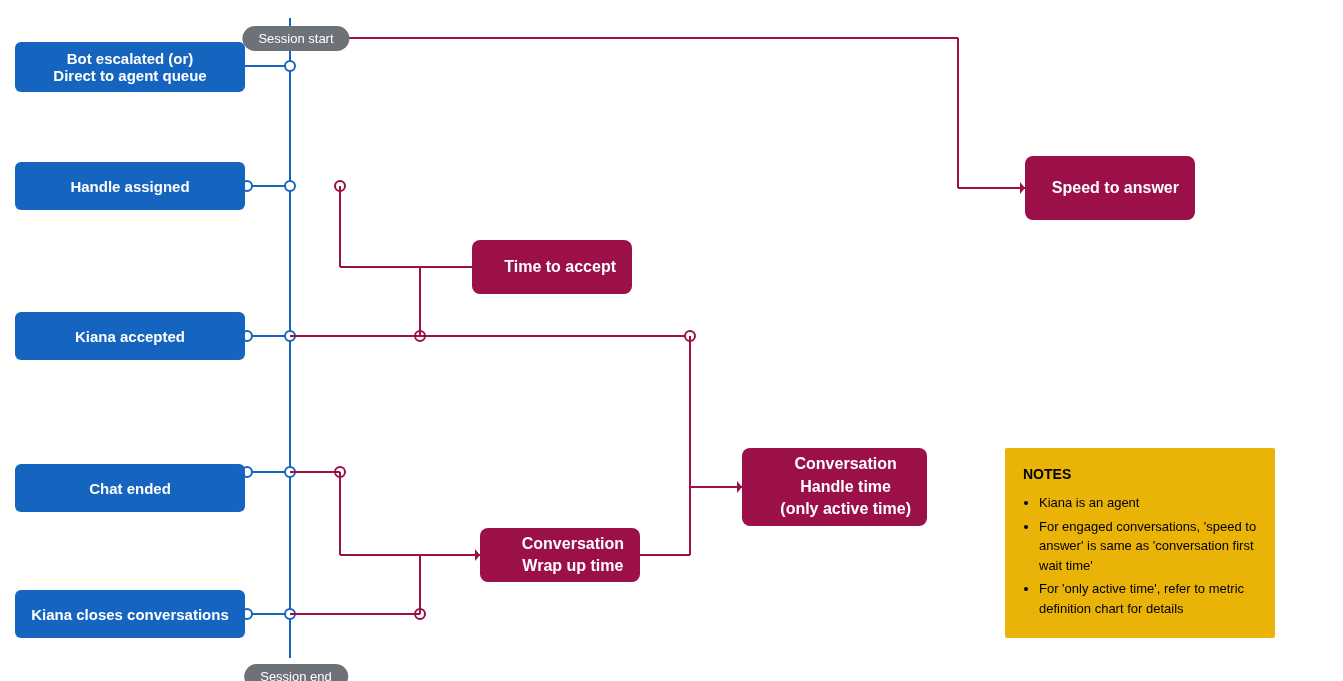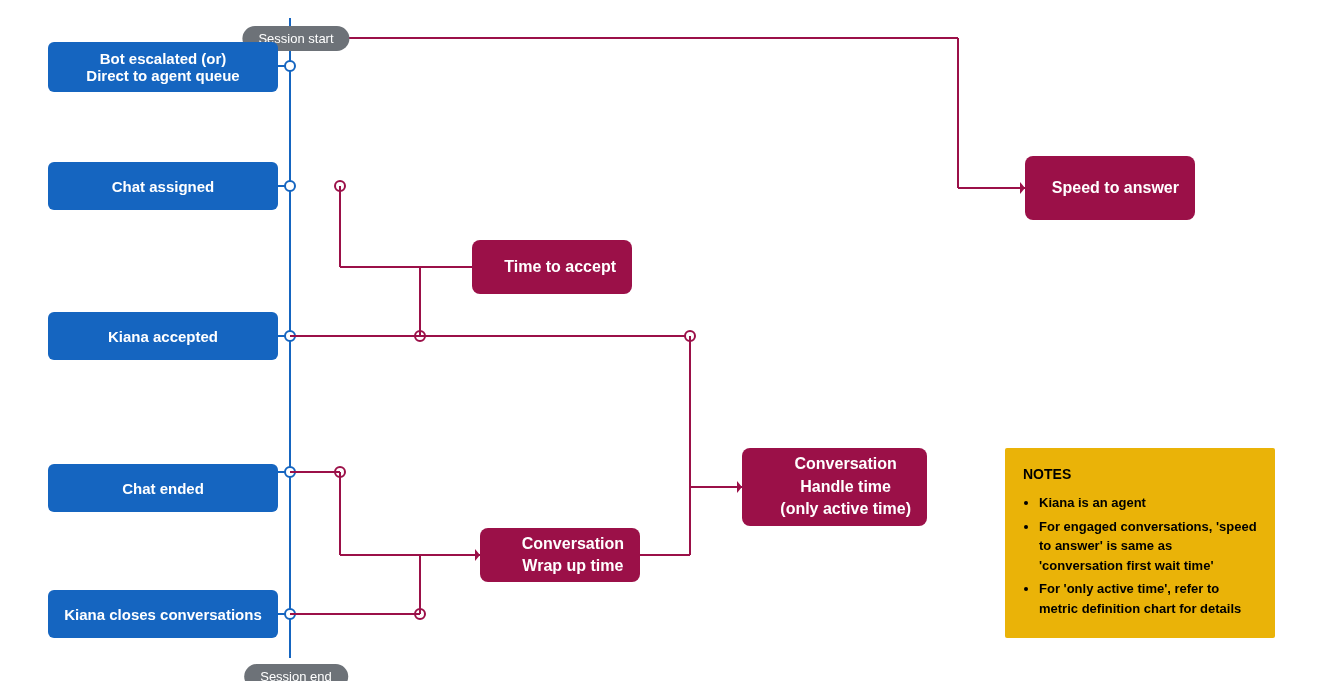--- a/index.html
+++ b/index.html
@@ -26,21 +26,20 @@
       border-radius: 6px;
       display: flex;
       align-items: center;
       justify-content: center;
       text-align: center;
       font-size: 15px;
       font-weight: 600;
       padding: 8px 12px;
       width: 230px;
       min-height: 48px;
-      margin-left: 33px;
     }
 
     
     .metric-box {
       position: absolute;
       background: #9b1048;
       color: white;
       border-radius: 8px;
       display: flex;
       align-items: center;
@@ -75,21 +74,20 @@
     }
 
     .notes-box .notes-title {
       font-weight: 700;
       font-size: 14px;
       margin-bottom: 8px;
     }
 
     .notes-box ul {
       padding-left: 16px;
-      font-weight: bold;
     }
 
     .notes-box ul li {
       margin-bottom: 4px;
     }
 
     svg.lines {
       position: absolute;
       top: 0;
       left: 0;
@@ -184,21 +182,21 @@
   <div class="session-pill" style="top:646px; left:296px; transform:translateX(-50%);">
     <span>Session end</span>
   </div>
 
   <div class="event-box" style="top:42px; left:15px; white-space:pre-line;">
     <span>Bot escalated (or)
 Direct to agent queue</span>
   </div>
 
   <div class="event-box" style="top:162px; left:15px;">
-    <span>Chat assigned</span>
+    <span>Handle assigned</span>
   </div>
 
   <div class="event-box" style="top:312px; left:15px;">
     <span>Kiana accepted</span>
   </div>
 
   <div class="event-box" style="top:464px; left:15px;">
     <span>Chat ended</span>
   </div>
 

